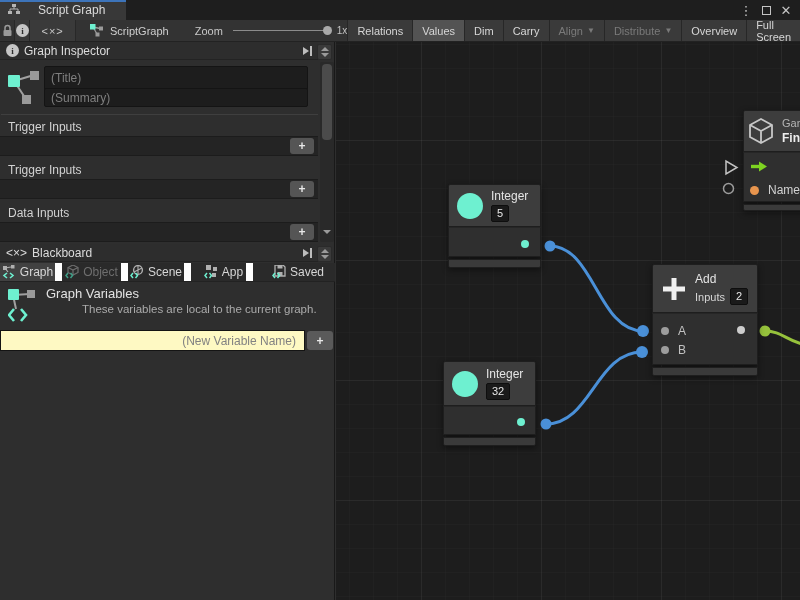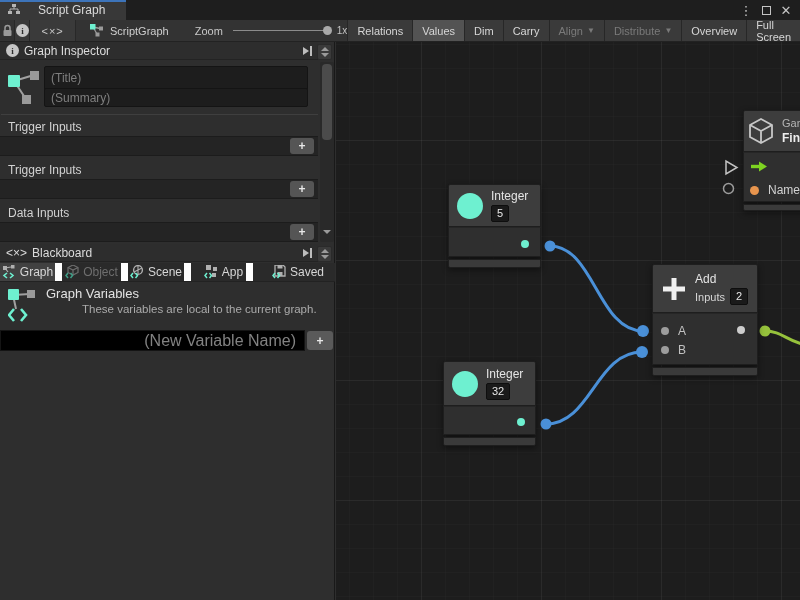--- a/index.html
+++ b/index.html
@@ -55,21 +55,21 @@
   .sbthumb{position:absolute;left:322px;width:10px;background:#4b4b4b;border-radius:4px;}
   .sbdown{position:absolute;left:323px;}
   
   .bbtabs{position:absolute;left:0;width:335px;height:19px;background:#2a2a2a;border-bottom:1px solid #222;display:flex;align-items:stretch;}
   .bbtab{display:flex;align-items:center;justify-content:center;gap:4px;color:#d6d6d6;border-right:7px solid #ffffff;font-size:12px;}
   .bbtab.active{background:#414141;}
   .bbtab.disabled{color:#6e6e6e;}
   .bbgap{border-right:none;width:10px;}
   .varstitle{position:absolute;left:46px;color:#e2e2e2;font-size:13px;}
   .varsdesc{position:absolute;left:46px;color:#ababab;font-size:11.5px;margin-left:36px;}
-  .newvarfield{position:absolute;left:0;width:305px;height:21px;background:#000000;border:1px solid #141414;color:#828282;font-size:16px;display:flex;align-items:center;justify-content:flex-end;padding-right:8px;}
+  .newvarfield{position:absolute;left:0;width:305px;height:21px;background:#fef9c3;border:1px solid #141414;color:#828282;font-size:12px;display:flex;align-items:center;justify-content:flex-end;padding-right:8px;}
 
   
   .canvas{position:absolute;left:336px;top:42px;right:0;bottom:0;overflow:hidden;background-color:#1d1d1d;
     background-image:
       linear-gradient(to right, rgba(255,255,255,0.015) 1px, transparent 1px),
       linear-gradient(to bottom, rgba(255,255,255,0.015) 1px, transparent 1px),
       linear-gradient(to right, rgba(255,255,255,0.045) 1px, transparent 1px),
       linear-gradient(to bottom, rgba(255,255,255,0.045) 1px, transparent 1px);
     background-size:24px 24px,24px 24px,120px 120px,120px 120px;
     background-position:85px 98px,85px 98px,85px 98px,85px 98px;}

